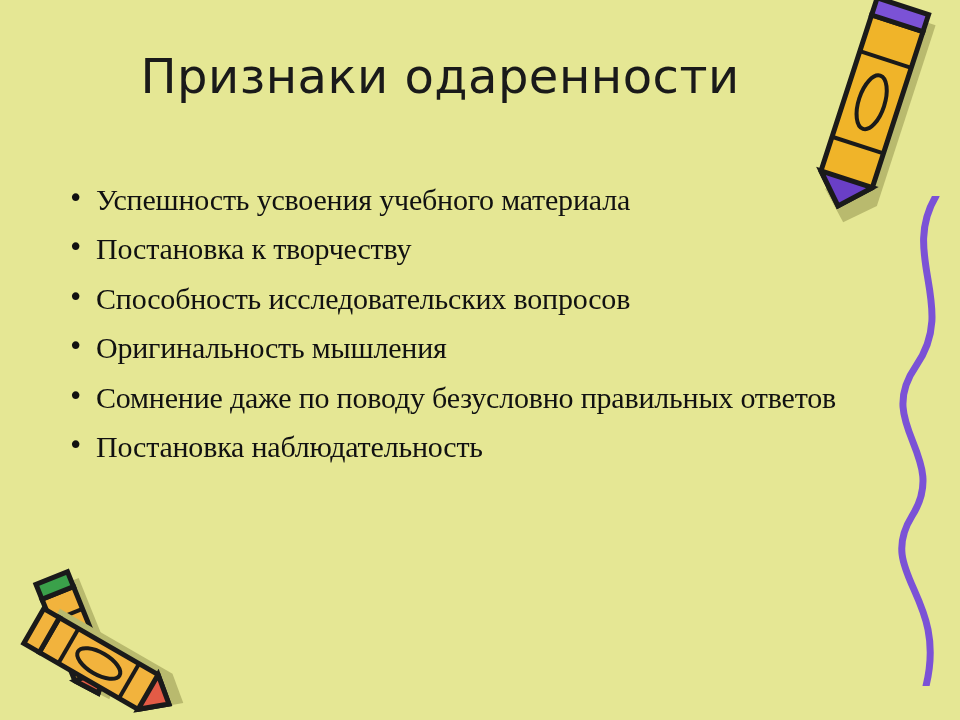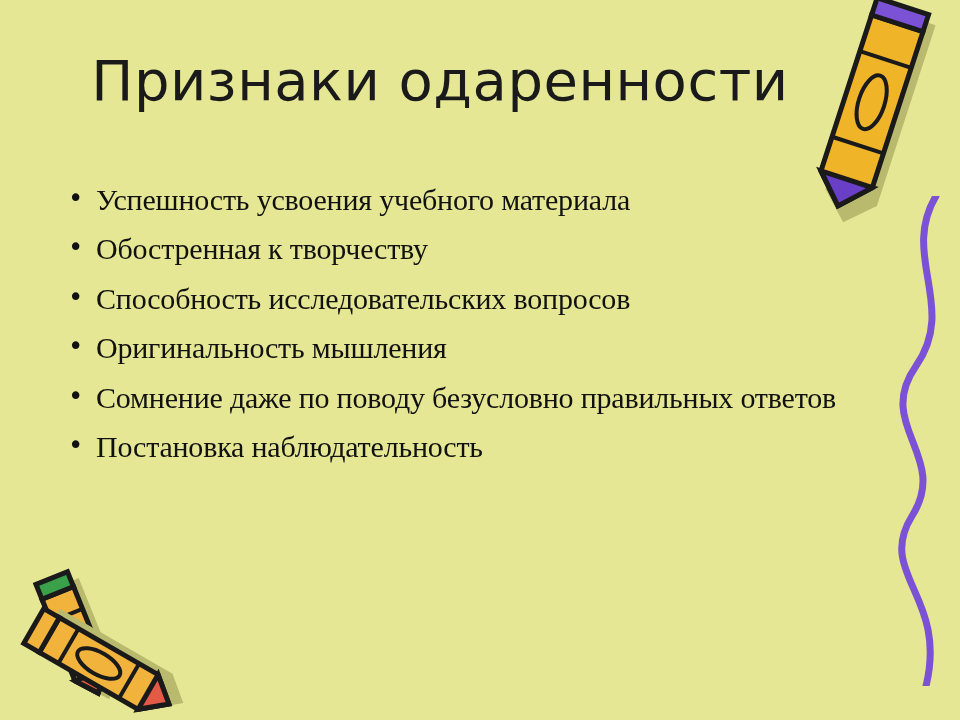--- a/index.html
+++ b/index.html
@@ -19,21 +19,21 @@
     background: #e5e794;
     overflow: hidden;
   }
   .slide-title {
     position: absolute;
     left: 0;
     top: 48px;
     width: 960px;
     text-align: center;
     font-family: "DejaVu Sans", sans-serif;
-    font-size: 56px;
+    font-size: 48px;
     font-weight: 400;
     color: #1a1a1a;
     letter-spacing: 0.5px;
     padding-right: 80px;
     box-sizing: border-box;
   }
   .bullet-list {
     position: absolute;
     left: 60px;
     top: 182px;
@@ -99,21 +99,21 @@
 
   <div class="slide-title">Признаки одаренности</div>
 
   <ul class="bullet-list">
     <li class="bullet-item">
       <span class="bullet-dot">•</span>
       <span class="bullet-text">Успешность усвоения учебного материала</span>
     </li>
     <li class="bullet-item">
       <span class="bullet-dot">•</span>
-      <span class="bullet-text">Обостренная к творчеству</span>
+      <span class="bullet-text">Постановка к творчеству</span>
     </li>
     <li class="bullet-item">
       <span class="bullet-dot">•</span>
       <span class="bullet-text">Способность исследовательских вопросов</span>
     </li>
     <li class="bullet-item">
       <span class="bullet-dot">•</span>
       <span class="bullet-text">Оригинальность мышления</span>
     </li>
     <li class="bullet-item">

